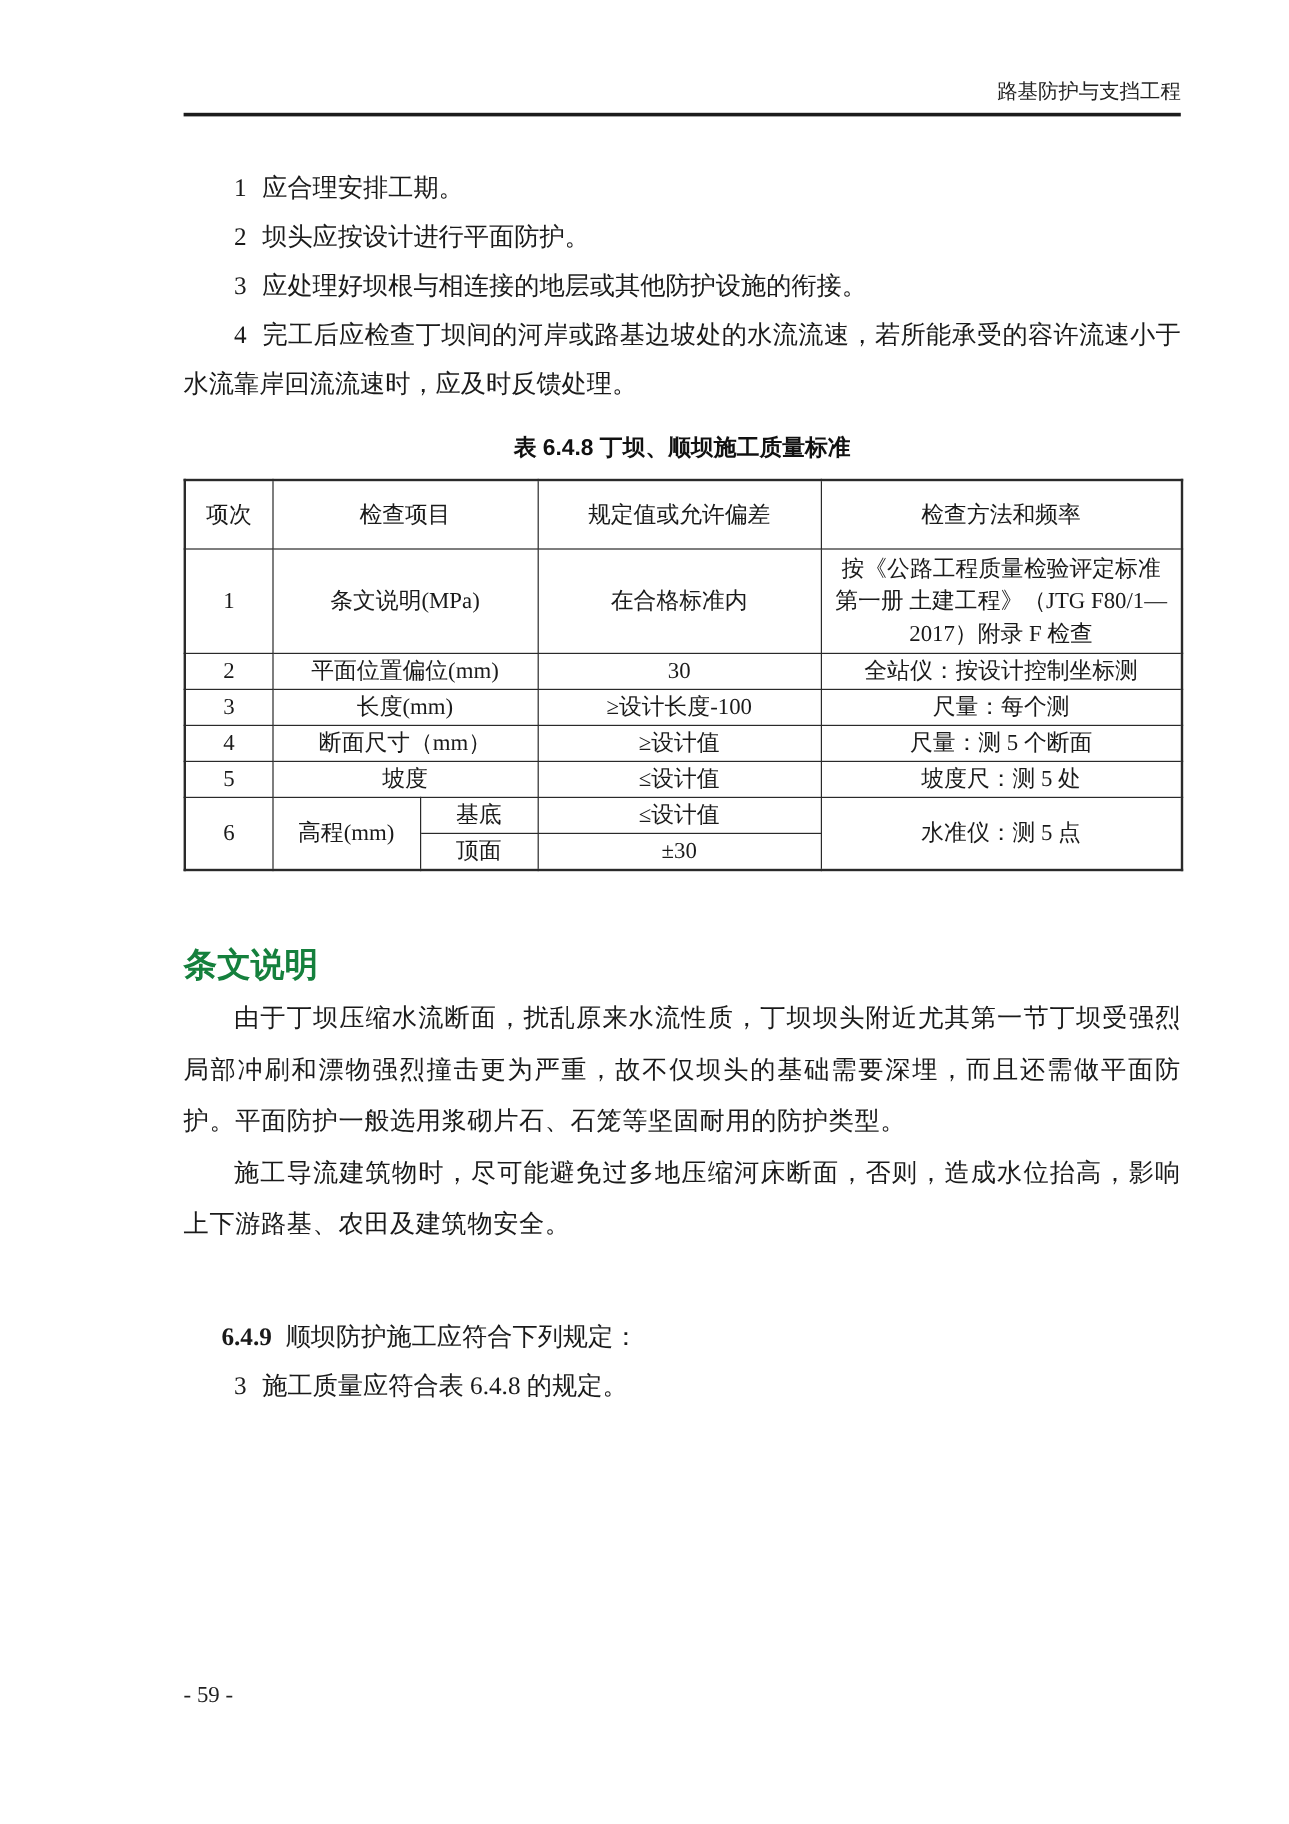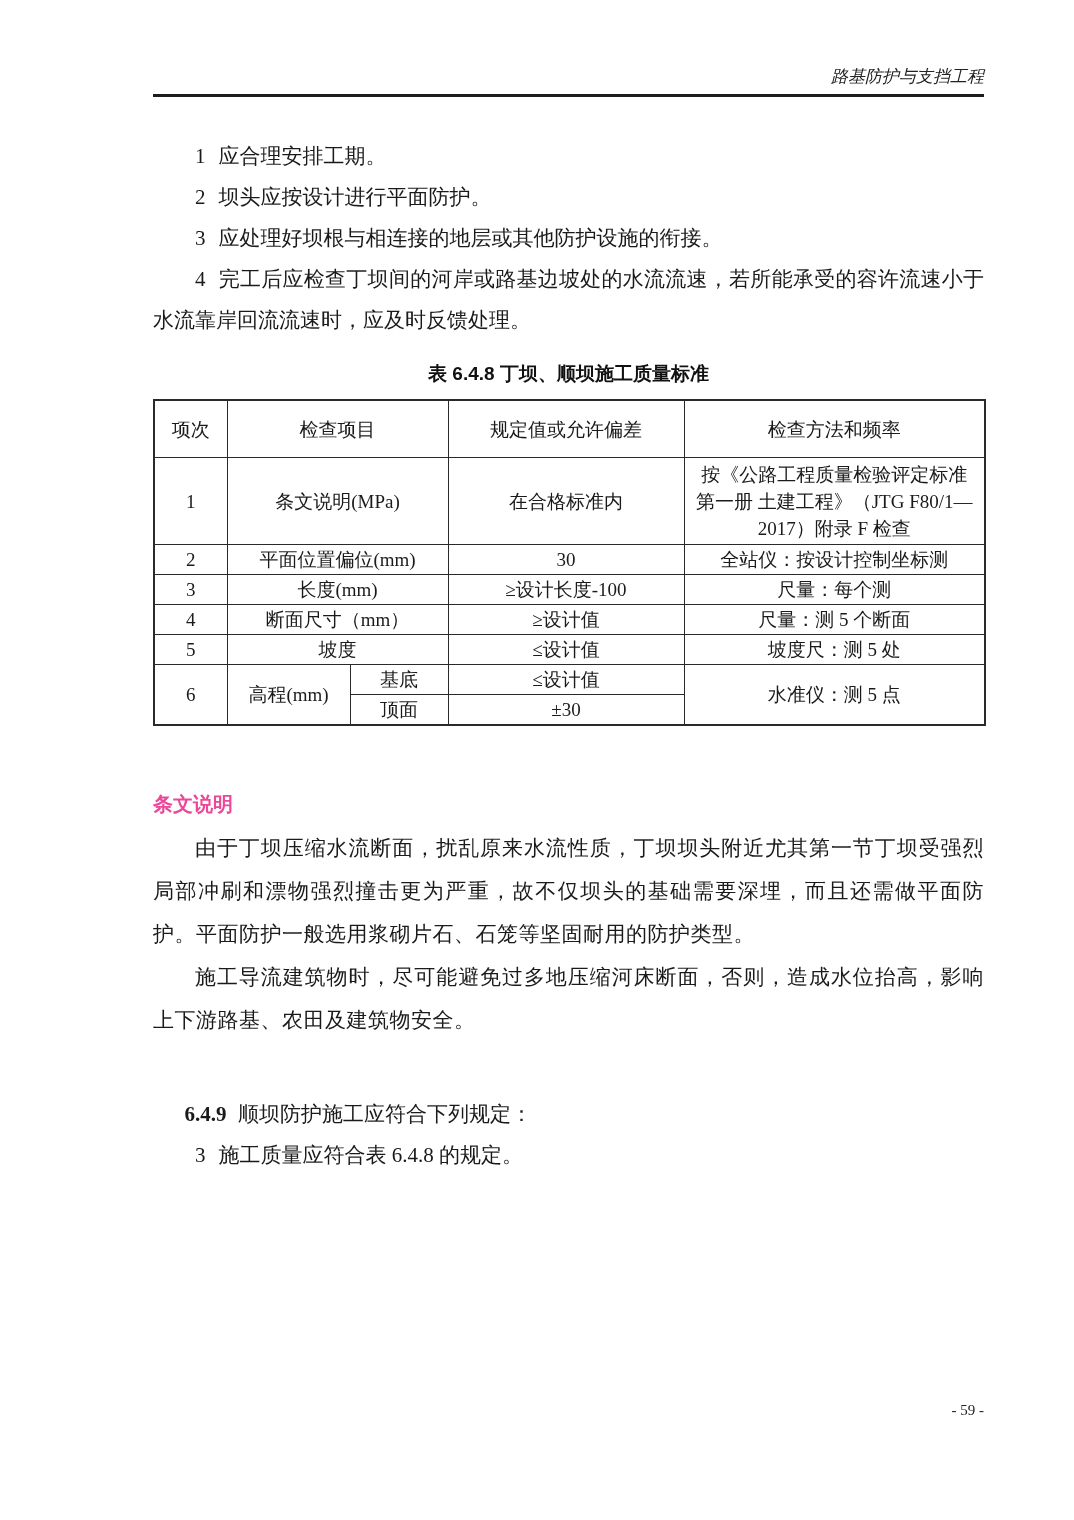--- a/index.html
+++ b/index.html
@@ -10,21 +10,20 @@
     margin:0 auto;
     color:#1a1a1a;
     font-family:"Liberation Serif","DejaVu Serif",serif;
     overflow:hidden;
   }
   
   .running-head{
     position:absolute;left:153px;top:66px;width:831px;
     border-bottom:3px solid #1c1c1c;
     padding-bottom:6px;
-    font-style:italic;
   }
   .running-head .rh-text{
     display:block;text-align:right;
     font-family:"Liberation Sans","DejaVu Sans",sans-serif;
     font-size:17px;line-height:22px;color:#222;
   }
   
   .content{
     position:absolute;left:153px;top:136px;width:831px;
     font-size:21px;
@@ -69,42 +68,42 @@
   }
   td.method-just{
     text-align:justify;
     line-height:28px;
   }
   
   .commentary-head{
     margin-top:64px;
     font-family:"Liberation Sans","DejaVu Sans",sans-serif;
     font-weight:bold;
-    font-size:20px;line-height:28px;color:#ec4899;
+    font-size:28px;line-height:28px;color:#15803d;
   }
   .commentary-para{
     margin-top:9px;
     line-height:43px;
     text-indent:2em;
     text-align:justify;
     letter-spacing:0.5px;
   }
   .commentary-para + .commentary-para{margin-top:0;}
   
   .clause-head{
     margin-top:52px;
     line-height:41px;
     text-indent:1.5em;
     text-align:justify;
   }
   .clause-label{font-weight:bold;margin-right:0.55em;}
   
   .footer{
     position:absolute;left:153px;top:1402px;width:831px;
-    text-align:right;font-size:15px;color:#222;
+    text-align:left;font-size:19px;color:#222;
   }
 </style>
 </head>
 <body>
 
 <div class="page">
 
   <div class="running-head">
     <span class="rh-text">路基防护与支挡工程</span>
   </div>

